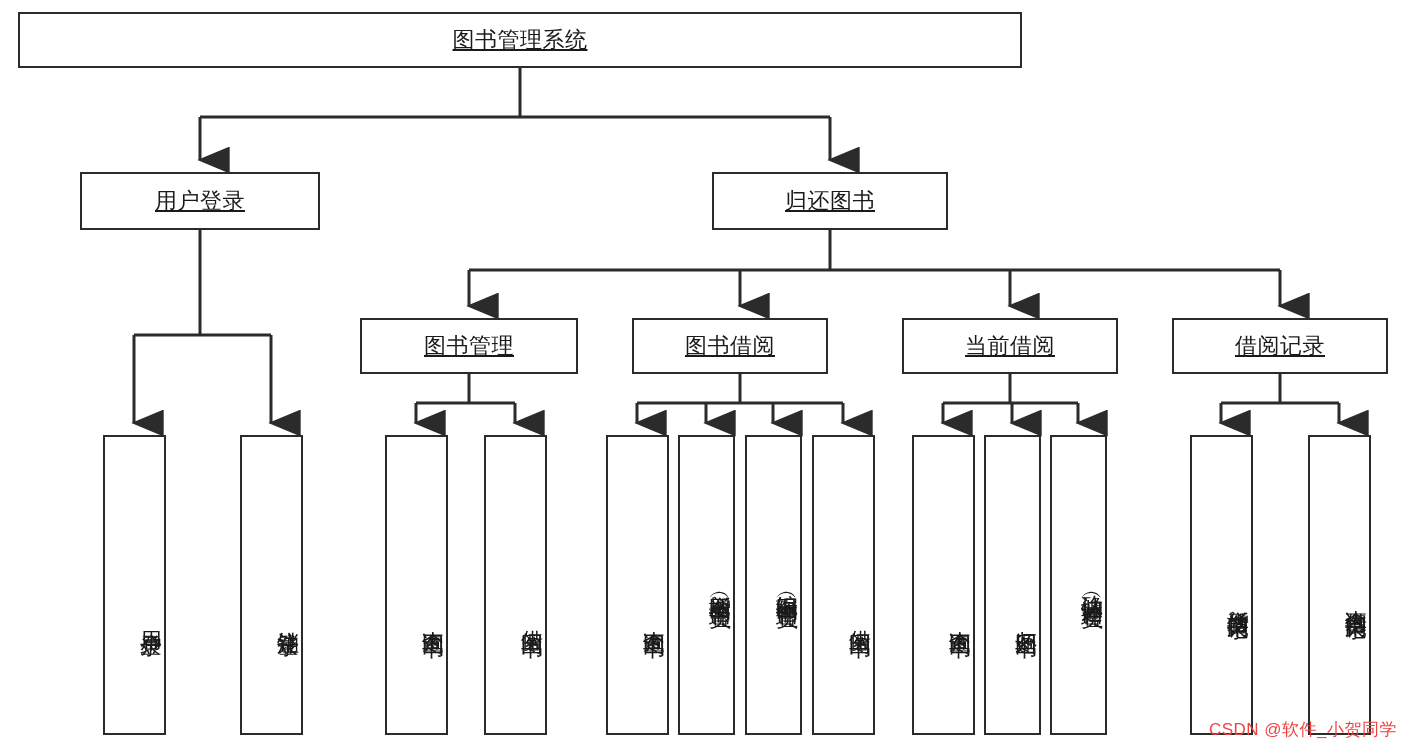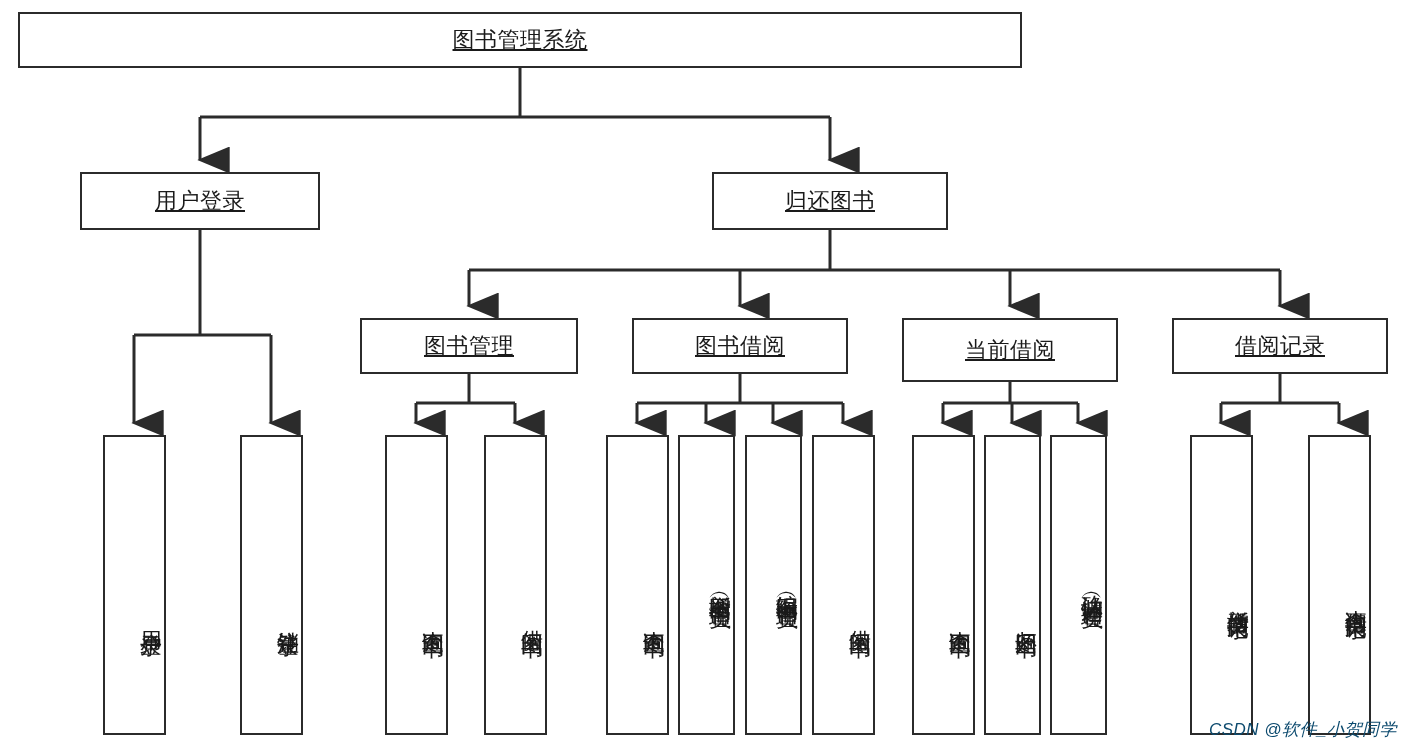--- a/index.html
+++ b/index.html
@@ -56,24 +56,23 @@
   }
   .node-label {
     display: block;
     white-space: nowrap;
   }
   #watermark {
     position: absolute;
     right: 8px;
     bottom: 6px;
     font-size: 17px;
-    color: #0c4a6e;
+    color: #ef4444;
     letter-spacing: 0.5px;
     white-space: nowrap;
-    font-style: italic;
   }
 </style>
 </head>
 <body>
 
 <div id="diagram-root">
 
   <svg id="edges-layer" viewBox="0 0 1405 747" width="1405" height="747" xmlns="http://www.w3.org/2000/svg">
     <defs>
       <marker id="arrowhead" viewBox="0 0 10 12" refX="5" refY="11" markerWidth="9" markerHeight="11" orient="auto-start-reverse">
@@ -134,24 +133,24 @@
   <div class="node horiz" style="left:80px; top:172px; width:240px; height:58px;">
     <span class="node-label">用户登录</span>
   </div>
   <div class="node horiz" style="left:712px; top:172px; width:236px; height:58px;">
     <span class="node-label">归还图书</span>
   </div>
 
   <div class="node horiz" style="left:360px; top:318px; width:218px; height:56px;">
     <span class="node-label">图书管理</span>
   </div>
-  <div class="node horiz" style="left:632px; top:318px; width:216px; height:56px;">
+  <div class="node horiz" style="left:632px; top:318px; width:196px; height:56px;">
     <span class="node-label">图书借阅</span>
   </div>
-  <div class="node horiz" style="left:902px; top:318px; width:216px; height:64px;">
+  <div class="node horiz" style="left:902px; top:318px; width:216px; height:56px;">
     <span class="node-label">当前借阅</span>
   </div>
   <div class="node horiz" style="left:1172px; top:318px; width:216px; height:56px;text-align:center;">
     <span class="node-label">借阅记录</span>
   </div>
 
   <div class="node vert" style="left:103px; top:435px; width:63px; height:300px; padding-top:70px;">
     <span class="node-label">用户登录</span>
   </div>
   <div class="node vert" style="left:240px; top:435px; width:63px; height:300px; padding-top:70px;">

